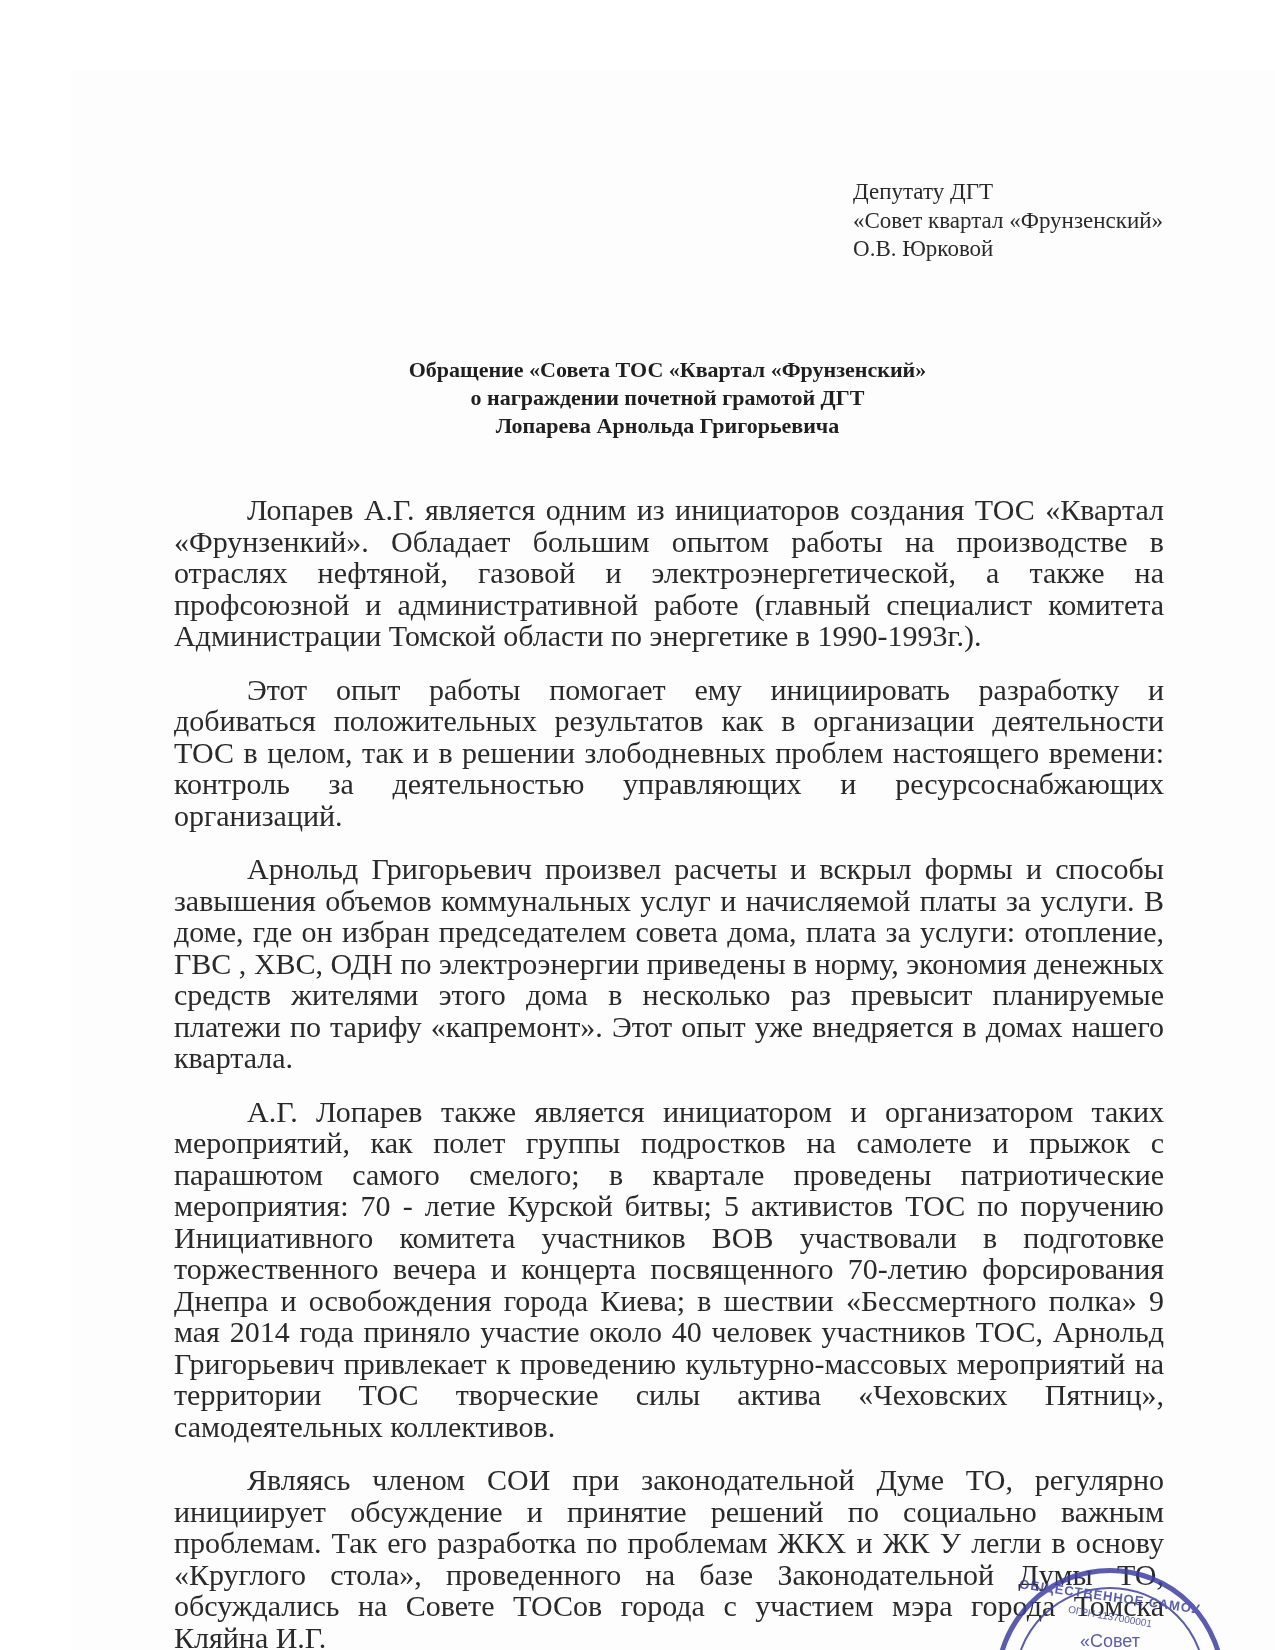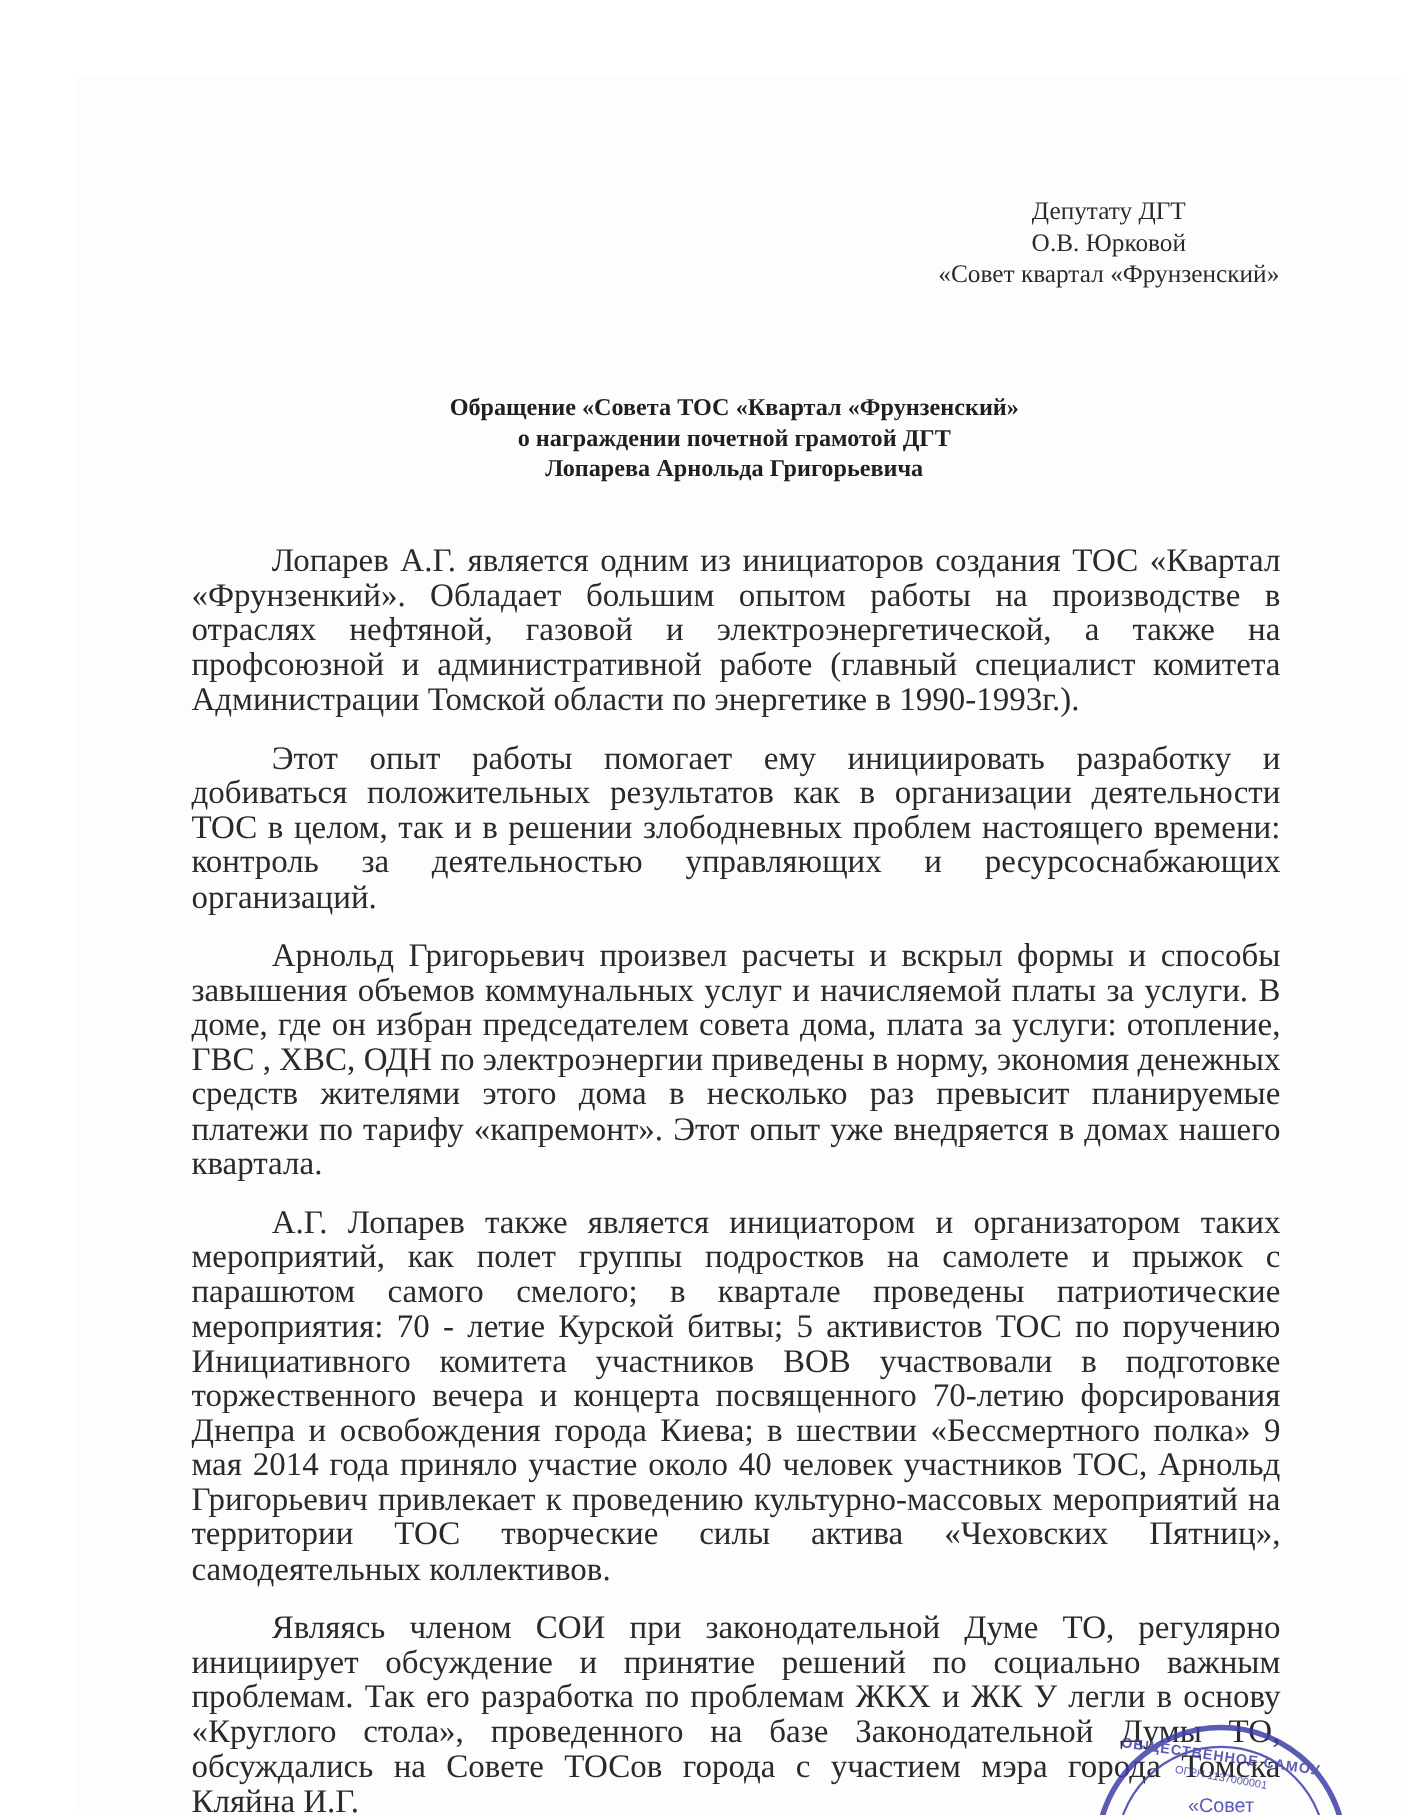--- a/index.html
+++ b/index.html
@@ -20,21 +20,21 @@
       left: 70px;
       top: 70px;
       width: 1205px;
       height: 1580px;
       background: #fdfdfd;
     }
     .addressee {
       position: absolute;
       right: 112px;
       top: 178px;
-      text-align: center;
+      text-align: left;
       font-size: 23px;
       line-height: 28.5px;
     }
     .addressee div { white-space: nowrap; }
     .title {
       position: absolute;
       left: 0;
       width: 1335px;
       top: 356px;
       text-align: center;
@@ -106,22 +106,22 @@
       font-size: 18px;
     }
   </style>
 </head>
 <body>
 
 <div class="page-bg"></div>
 
 <div class="addressee">
   <div>Депутату ДГТ</div>
+  <div>«Совет квартал «Фрунзенский»</div>
   <div>О.В. Юрковой</div>
-  <div>«Совет квартал «Фрунзенский»</div>
 </div>
 
 <div class="title">
   <div>Обращение «Совета ТОС «Квартал «Фрунзенский»</div>
   <div>о награждении почетной грамотой ДГТ</div>
   <div>Лопарева Арнольда Григорьевича</div>
 </div>
 
 <div class="body">
   <p class="para">Лопарев А.Г. является одним из инициаторов создания ТОС «Квартал «Фрунзенкий». Обладает большим опытом работы на производстве в отраслях нефтяной, газовой и электроэнергетической, а также на профсоюзной и административной работе (главный специалист комитета Администрации Томской области по энергетике в 1990-1993г.).</p>

